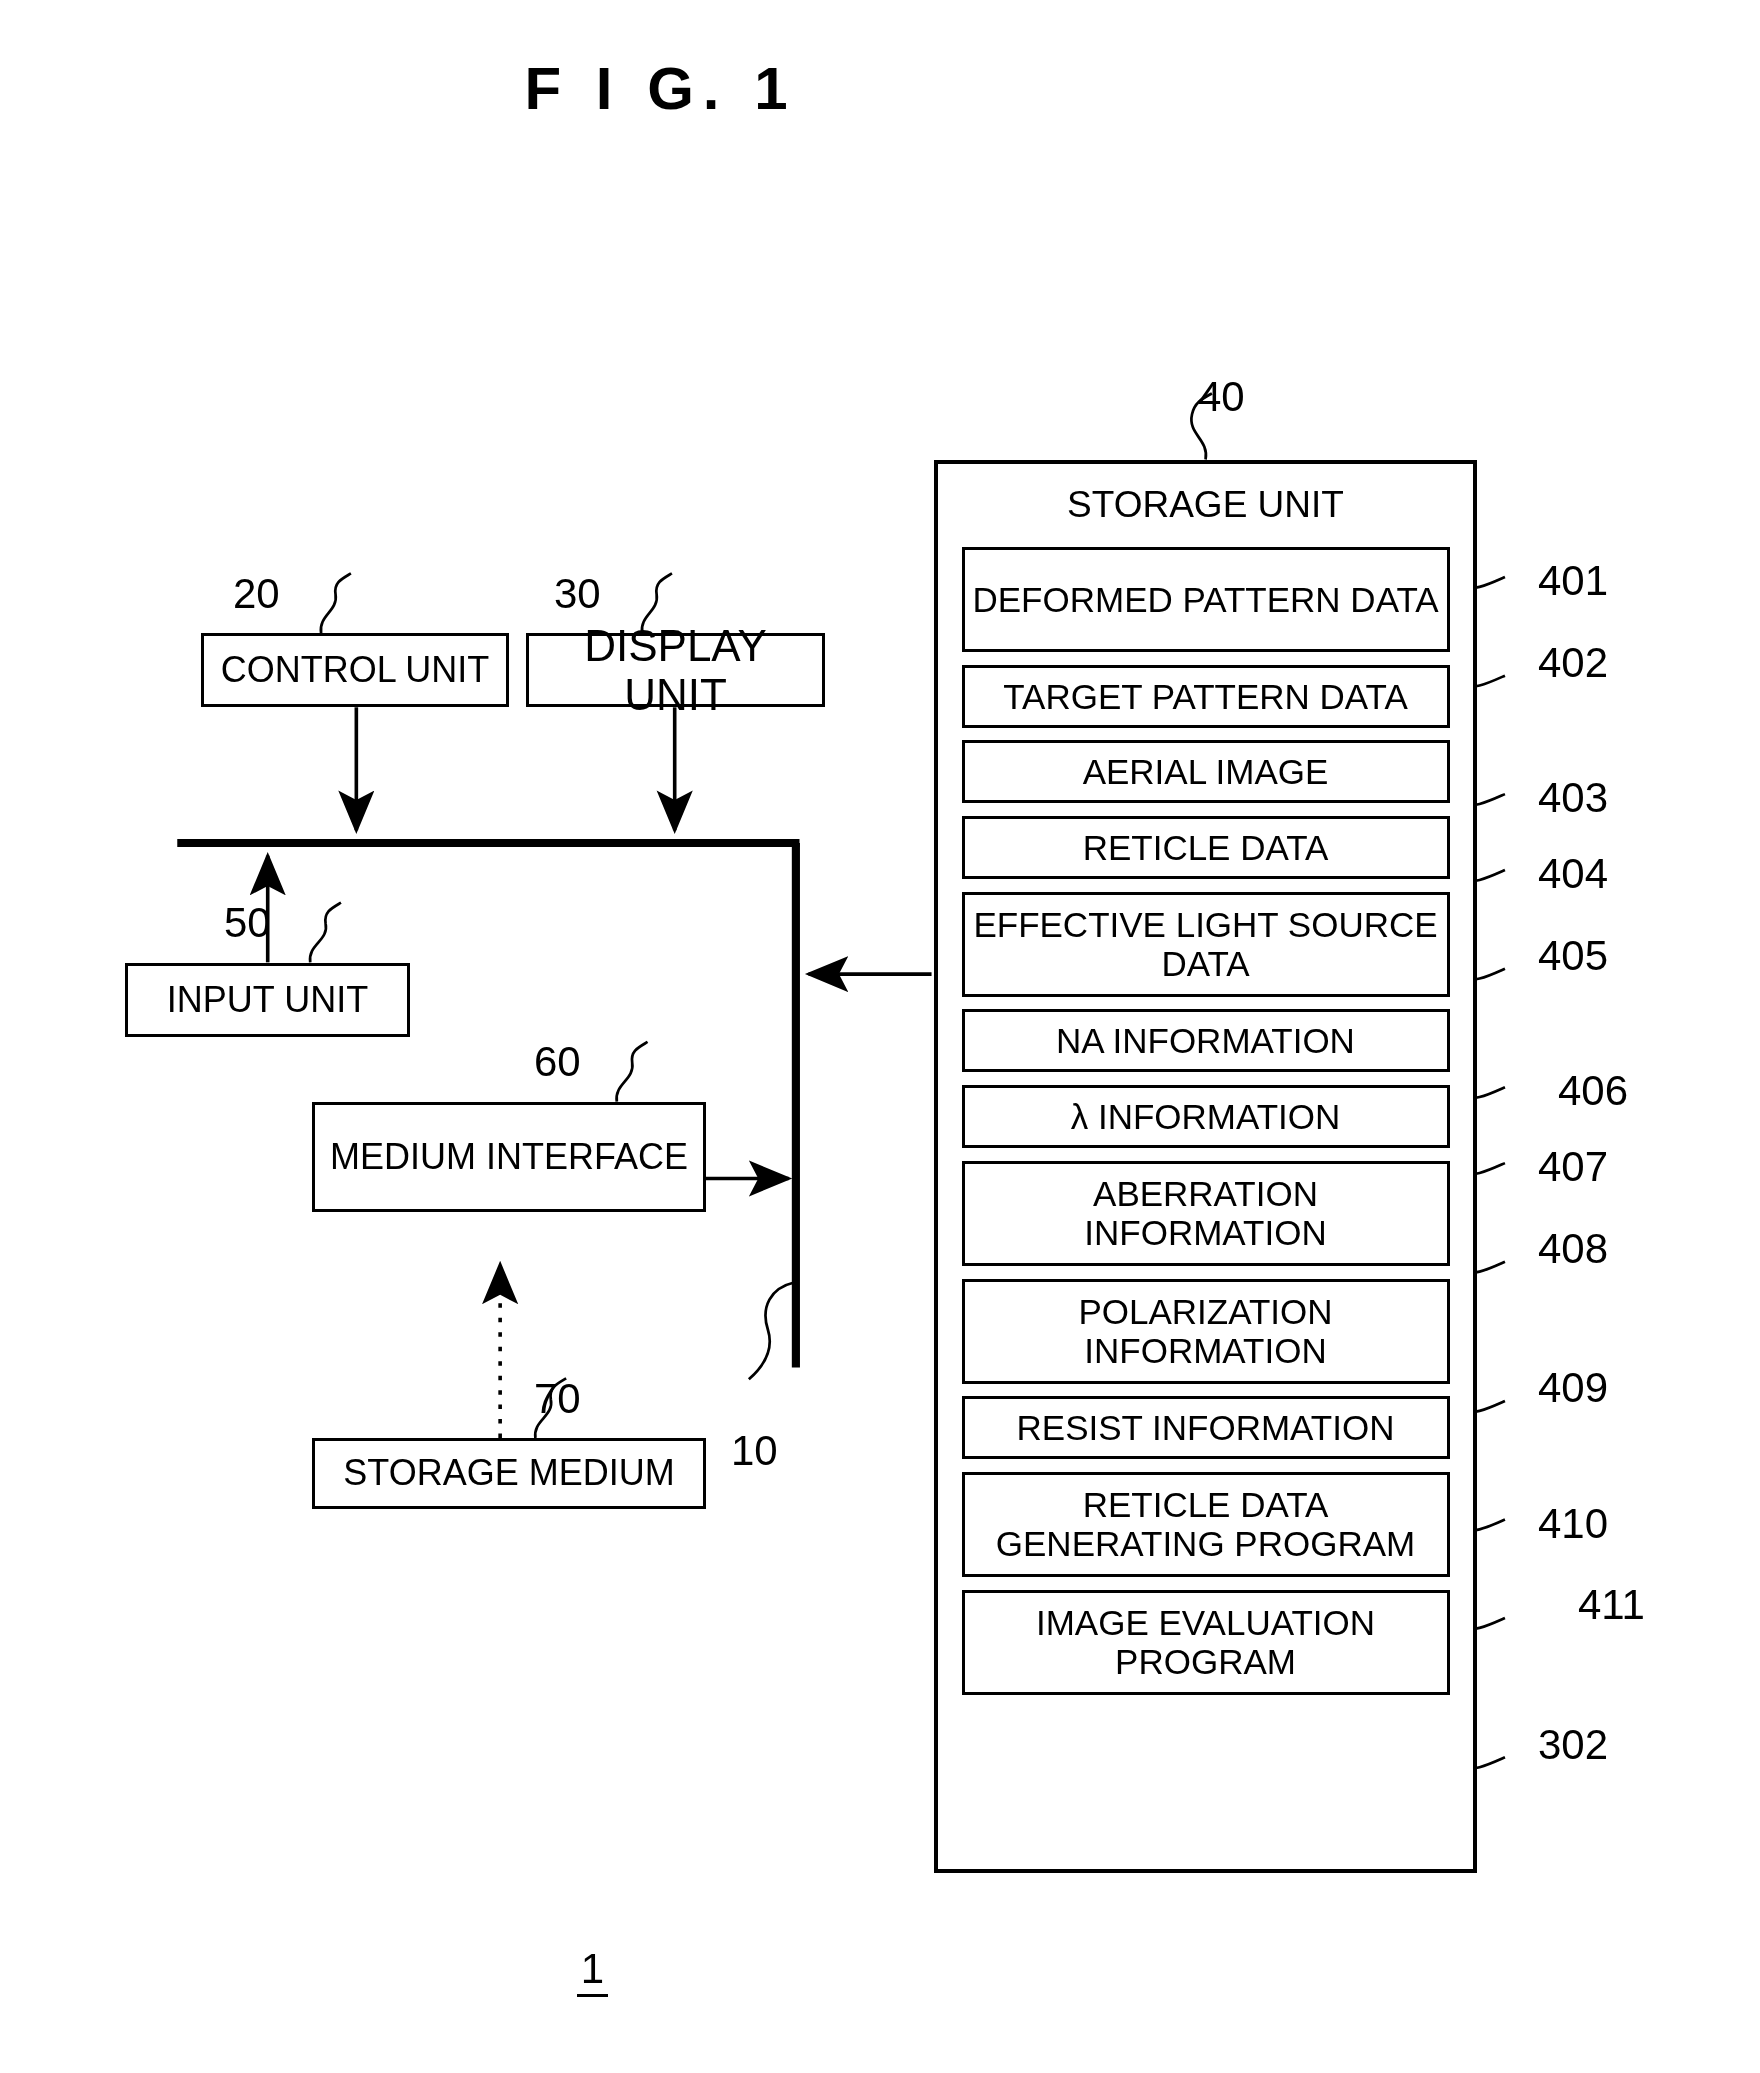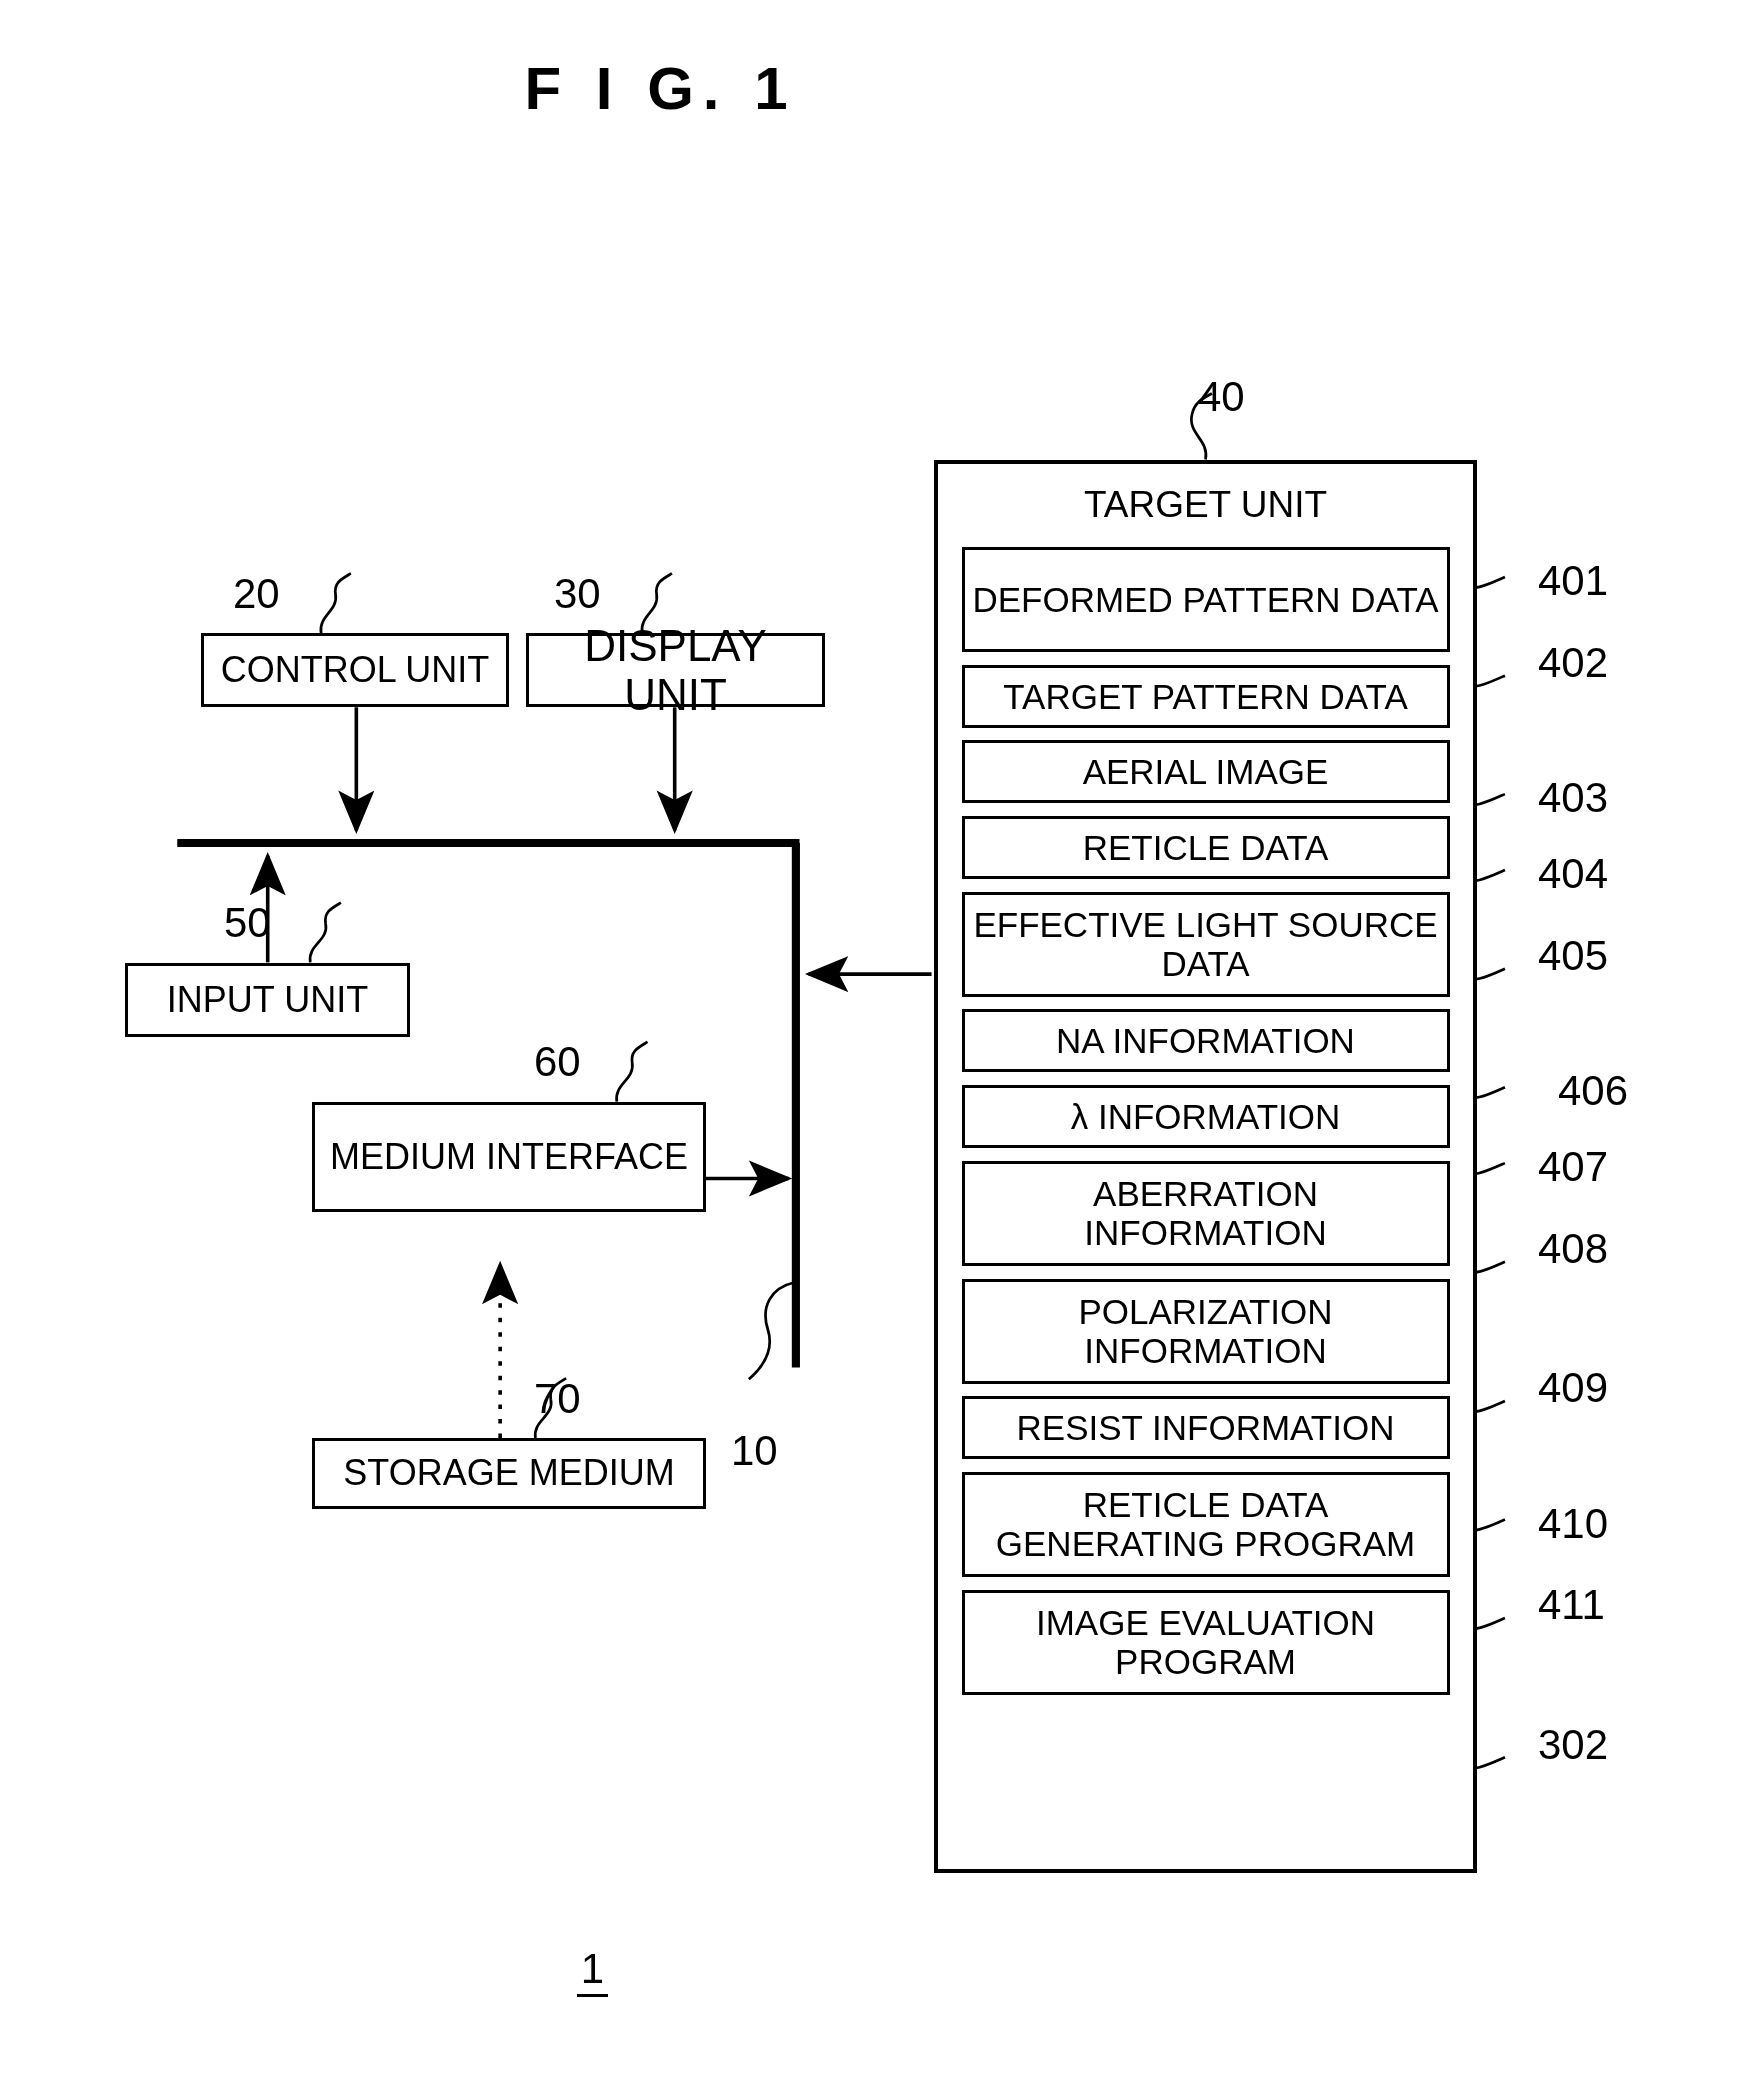--- a/index.html
+++ b/index.html
@@ -218,21 +218,21 @@
   <div class="ref" id="ref-60">60</div>
 
   <div class="box" id="storage-medium-box">
     <span class="box-label">STORAGE MEDIUM</span>
   </div>
   <div class="ref" id="ref-70">70</div>
 
   <div class="ref" id="ref-10">10</div>
 
   <div id="storage-unit-box">
-    <div id="storage-unit-title">TARGET UNIT</div>
+    <div id="storage-unit-title">STORAGE UNIT</div>
     <div id="storage-items">
         <div class="storage-item h2">
           <span class="si-label">DEFORMED PATTERN DATA</span>
         </div>
         <div class="storage-item h1">
           <span class="si-label">TARGET PATTERN DATA</span>
         </div>
         <div class="storage-item h1">
           <span class="si-label">AERIAL IMAGE</span>
         </div>
@@ -271,21 +271,21 @@
       <div class="ref-right" style="top: 557px;">401</div>
       <div class="ref-right" style="top: 639px;">402</div>
       <div class="ref-right" style="top: 774px;">403</div>
       <div class="ref-right" style="top: 850px;">404</div>
       <div class="ref-right" style="top: 932px;">405</div>
       <div class="ref-right" style="top: 1067px; margin-left: 20px;">406</div>
       <div class="ref-right" style="top: 1143px;">407</div>
       <div class="ref-right" style="top: 1225px;">408</div>
       <div class="ref-right" style="top: 1364px;">409</div>
       <div class="ref-right" style="top: 1500px;">410</div>
-      <div class="ref-right" style="top: 1581px;">411</div>
+      <div class="ref-right" style="top: 1581px; margin-left: 40px;">411</div>
       <div class="ref-right" style="top: 1721px;">302</div>
     </div>
 
   <div id="ref-1-bottom">
     <span>1</span>
   </div>
 
 </div>
 
 

